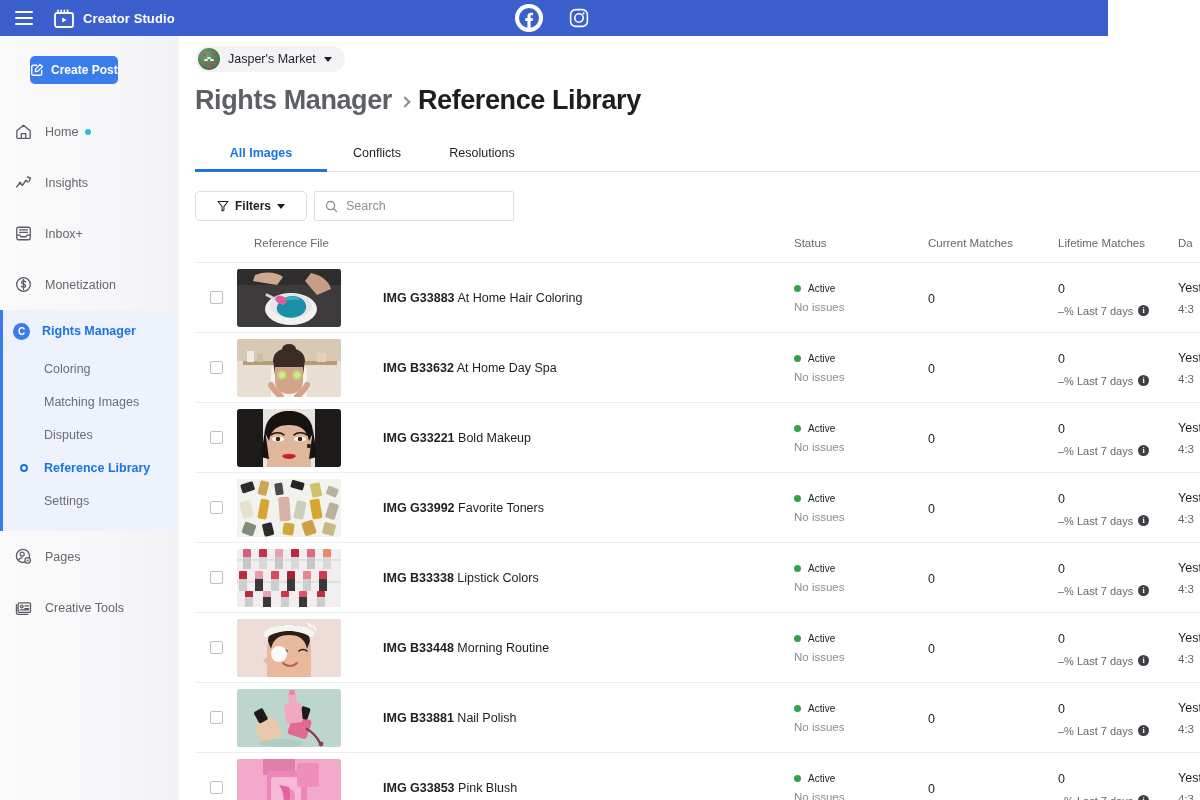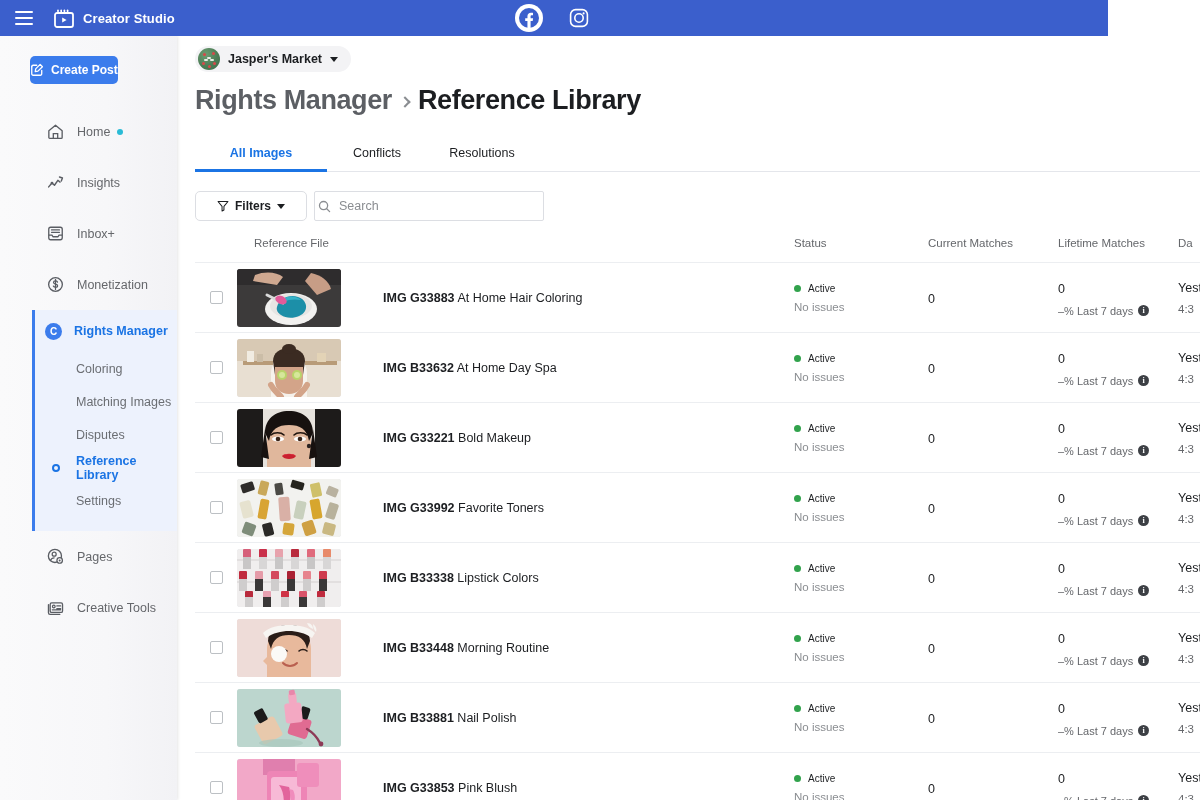--- a/index.html
+++ b/index.html
@@ -65,21 +65,21 @@
   .create-post {
     margin: 20px 14px 0 30px;
     height: 28px;
     background: #3b7cec;
     border-radius: 5px;
     color: #fff; font-size: 12px; font-weight: 700;
     display: flex; align-items: center; justify-content: center;
     gap: 7px; cursor: pointer; border: none;
     font-family: "Liberation Sans", sans-serif;
   }
-  .nav-list { margin-top: 22px; padding-left: 32px; }
+  .nav-list { margin-top: 22px; }
   .nav-item {
     height: 51px;
     display: flex; align-items: center;
     padding-left: 12px;
     cursor: pointer; position: relative;
   }
   .nav-icon {
     width: 22px; height: 22px; flex: none;
     display: flex; align-items: center; justify-content: center;
     color: #5a5d63;
@@ -143,21 +143,21 @@
     position: relative; flex: none; overflow: hidden;
   }
   .acct-avatar .berry {
     position: absolute; width: 3px; height: 3px;
     border-radius: 50%; background: #d8484a;
   }
   .acct-avatar .leaf {
     position: absolute; width: 4px; height: 2px;
     border-radius: 2px; background: #e8efe6;
   }
-  .acct-name { font-size: 12.5px; font-weight: 700; color: #1c1e21; text-align: right; }
+  .acct-name { font-size: 12.5px; font-weight: 400; color: #1c1e21; text-align: right; }
   .caret-down {
     width: 0; height: 0;
     border-left: 4px solid transparent;
     border-right: 4px solid transparent;
     border-top: 5px solid #1c1e21;
   }
 
   .breadcrumb {
     margin-top: 11px;
     display: flex; align-items: baseline; gap: 9px;
@@ -202,25 +202,25 @@
   .filters-btn {
     height: 30px; min-width: 89px;
     border: 1px solid #dcdee3; border-radius: 5px;
     background: #fff;
     display: flex; align-items: center; justify-content: center;
     gap: 6px; padding: 0 21px;
     font-size: 12px; font-weight: 700; color: #1c1e21;
     cursor: pointer;
   }
   .search-box {
-    height: 30px; width: 230px;
+    height: 30px; width: 200px;
     border: 1px solid #dcdee3; border-radius: 2px;
     background: #fff;
     display: flex; align-items: center; gap: 8px;
-    padding: 0 3px;
+    padding: 0 10px;
   }
   .search-box input {
     border: none; outline: none; background: transparent;
     font-size: 12.5px; color: #1c1e21; width: 150px;
     font-family: "Liberation Sans", sans-serif;
   }
   .search-box input::placeholder { color: #8a8d91; }
 
   
   .table { margin-top: 16px; width: 1023px; }

